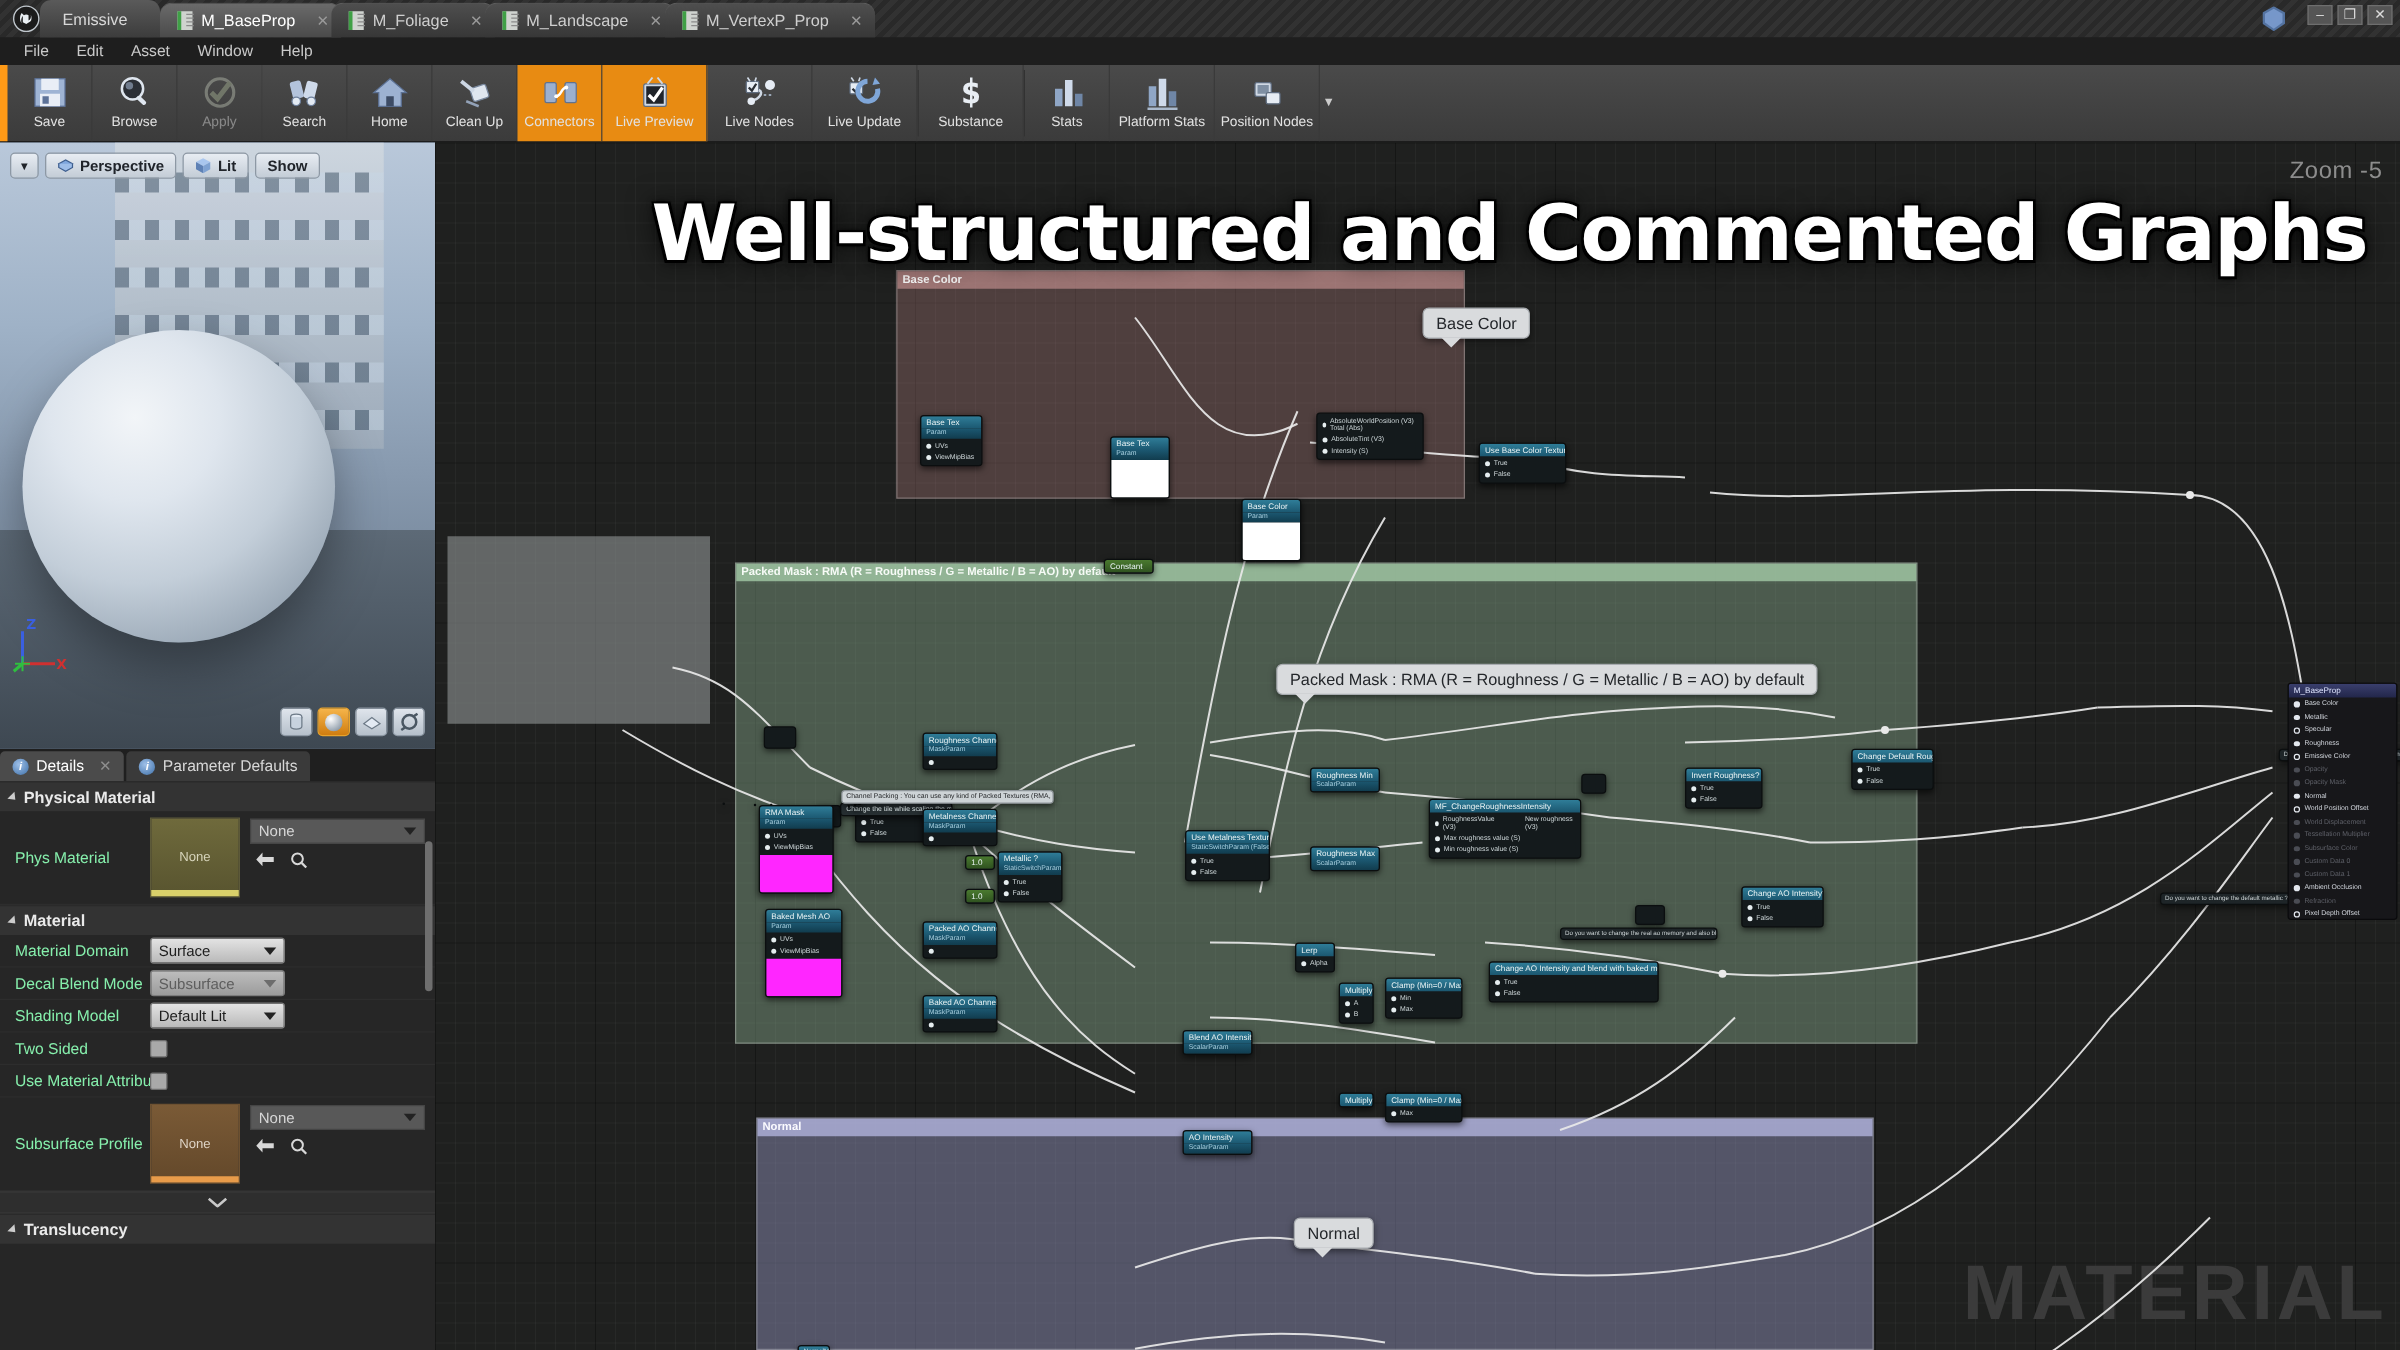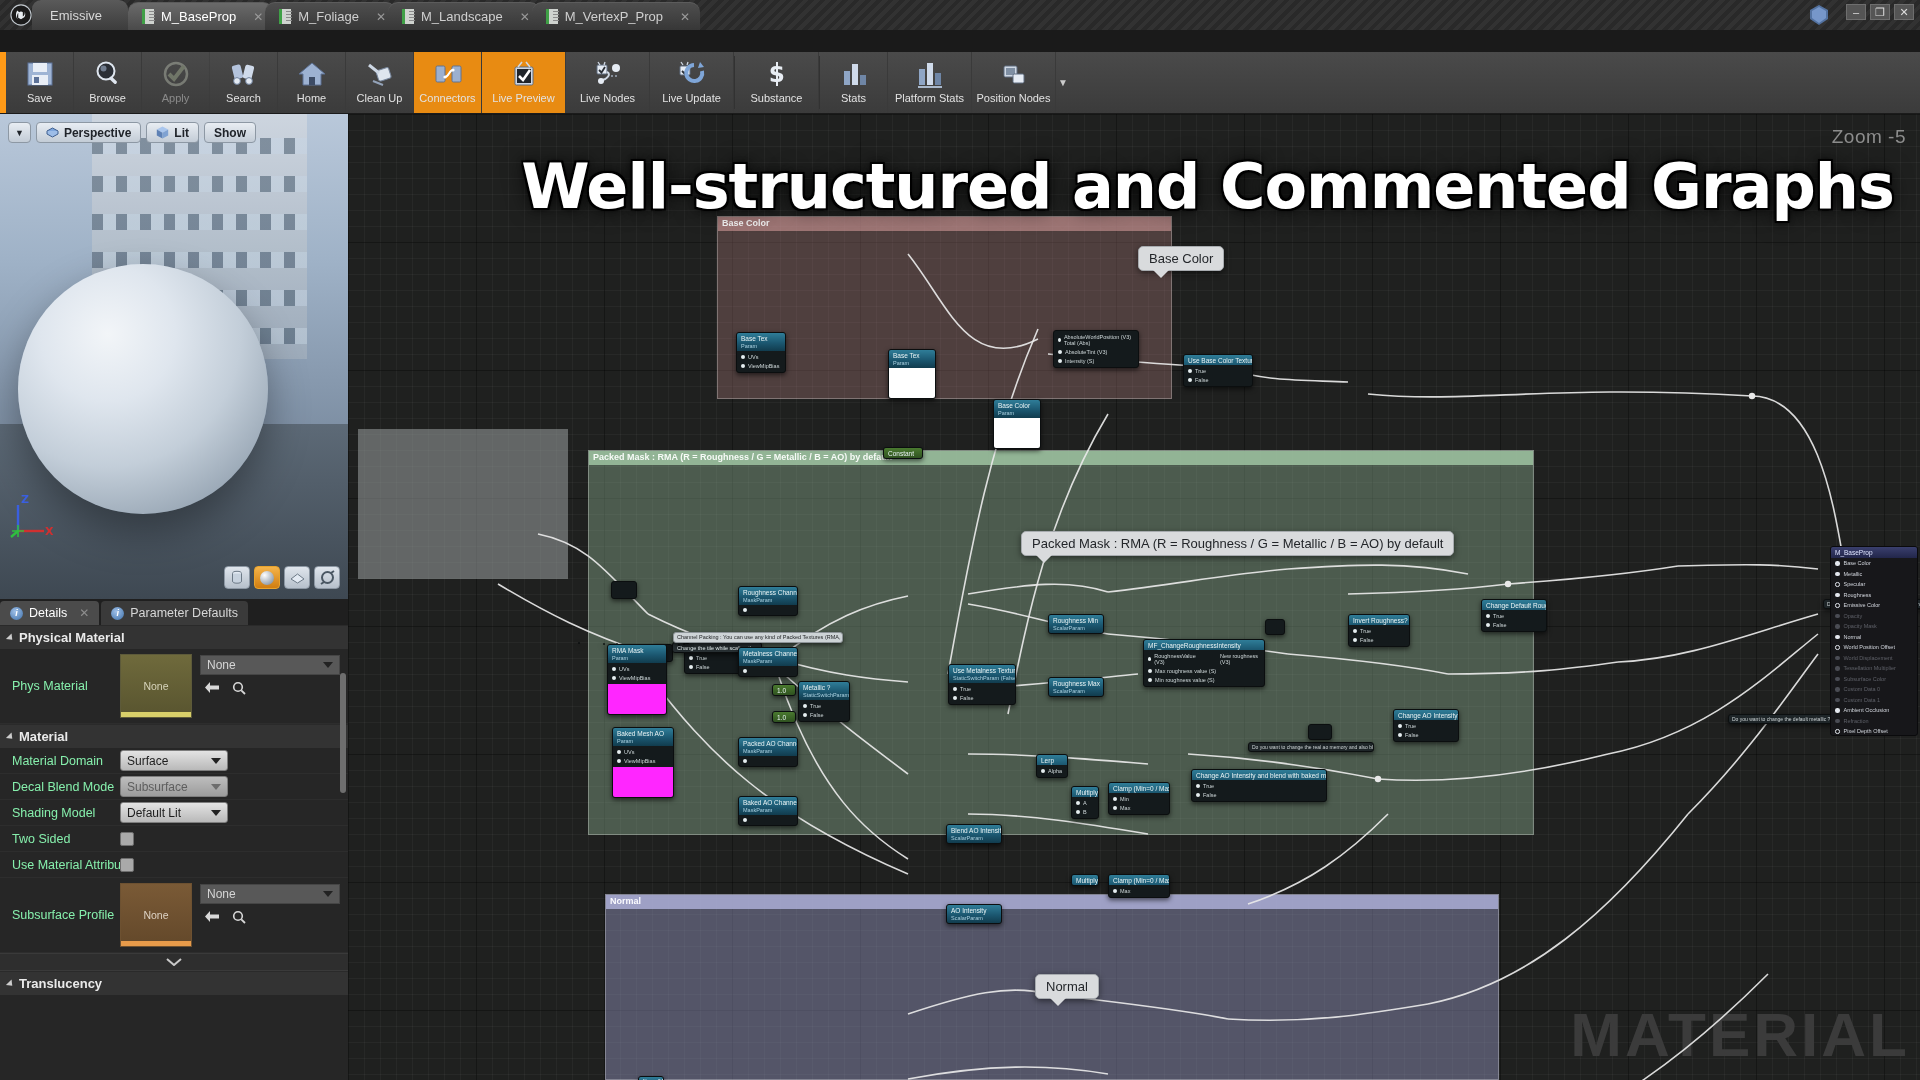--- a/index.html
+++ b/index.html
@@ -295,20 +295,27 @@
       <path d="M9 0 L18 5 L18 14 L9 20 L0 14 L0 5 Z" fill="#5b7fb5" opacity=".85"></path>
       <path d="M9 2 L16 6 L16 13 L9 18 L2 13 L2 6 Z" fill="#7fa0d4" opacity=".8"></path>
     </svg>
     <div class="win-btns">
       <div class="win-btn">–</div>
       <div class="win-btn">❐</div>
       <div class="win-btn">✕</div>
     </div>
   </div>
 
+  <div class="menubar">
+    <div class="menu-item">File</div>
+    <div class="menu-item">Edit</div>
+    <div class="menu-item">Asset</div>
+    <div class="menu-item">Window</div>
+    <div class="menu-item">Help</div>
+  </div>
 
   <div class="toolbar">
     <div class="tb-accent"></div>
 
     <div class="tb-btn">
       <div class="tb-ico">
         <svg width="30" height="30" viewBox="0 0 30 30">
           <rect x="3" y="4" width="24" height="22" fill="#9fb4d4" stroke="#5d7298"></rect>
           <rect x="8" y="4" width="14" height="9" fill="#e9eef6"></rect>
           <rect x="7" y="16" width="16" height="10" fill="#e9eef6"></rect>

